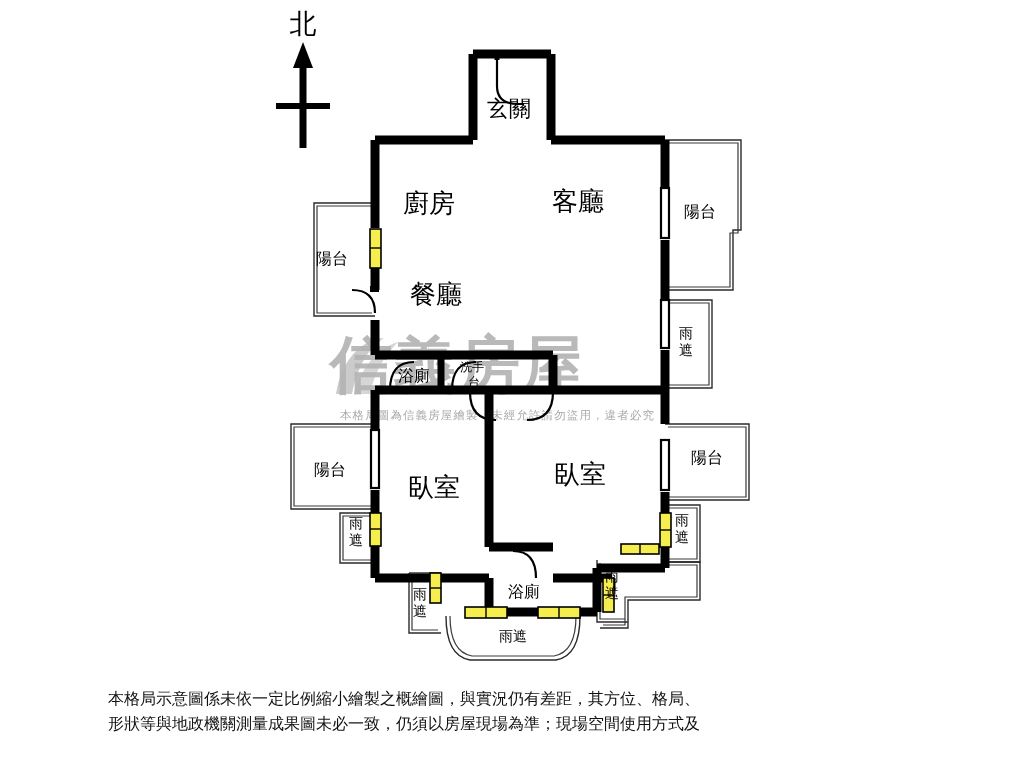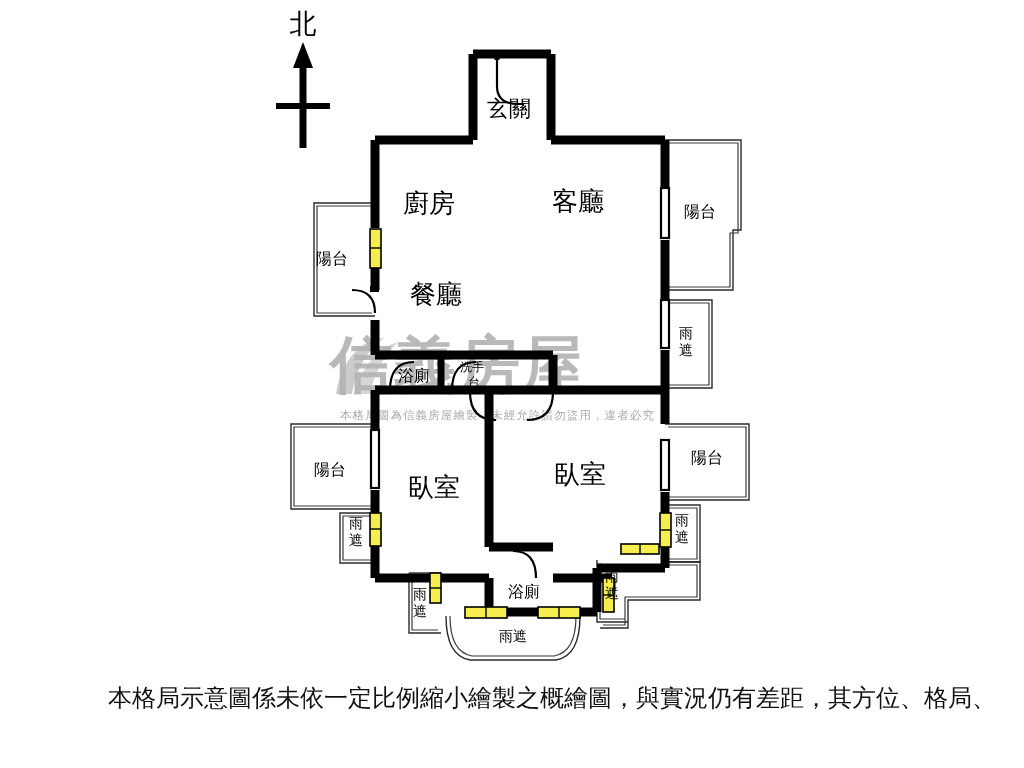--- a/index.html
+++ b/index.html
@@ -51,21 +51,21 @@
   .thin2 { stroke: #3a3a3a; stroke-width: 1.2; fill: none; }
   .door-arc { stroke: #000; stroke-width: 2.2; fill: none; }
   .win-yellow { fill: #f5ee4e; stroke: #000; stroke-width: 1.6; }
   .win-white { fill: #ffffff; stroke: #000; stroke-width: 2.2; }
   .footer-text {
     position: absolute;
     left: 108px;
     top: 686px;
     width: 820px;
     font-family: "DejaVu Serif", "Liberation Serif", serif;
-    font-size: 24px;
+    font-size: 16px;
     line-height: 25px;
     color: #111;
     letter-spacing: 0px;
   }
   .footer-text div { white-space: nowrap; }
   .watermark-wrap {
     position: absolute;
     left: 330px;
     top: 326px;
     width: 372px;
@@ -309,15 +309,16 @@
       </text>
 
       <text class="room-label lbl-sm" x="513" y="637">雨遮</text>
     </g>
 
     <text class="compass-text" x="303" y="33">北</text>
   </svg>
 
   <div class="footer-text">
     <div>本格局示意圖係未依一定比例縮小繪製之概繪圖，與實況仍有差距，其方位、格局、</div>
+    <div>形狀等與地政機關測量成果圖未必一致，仍須以房屋現場為準；現場空間使用方式及</div>
   </div>
 
 </div>
 
 </body></html>

